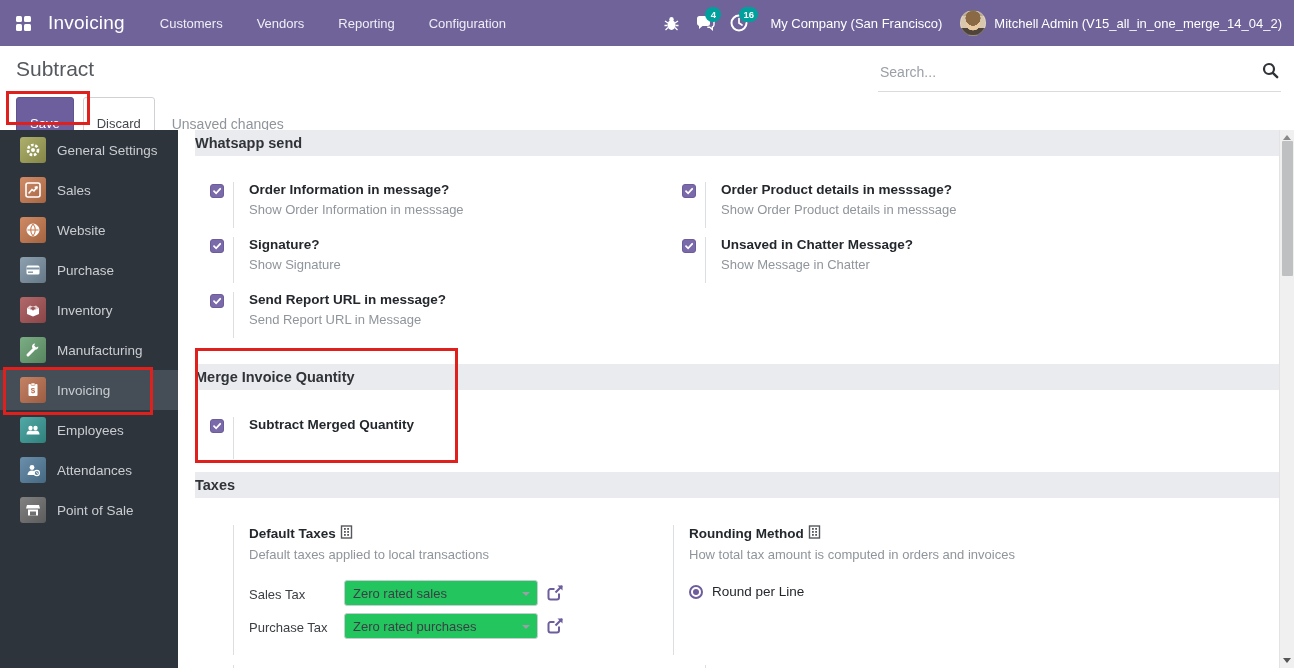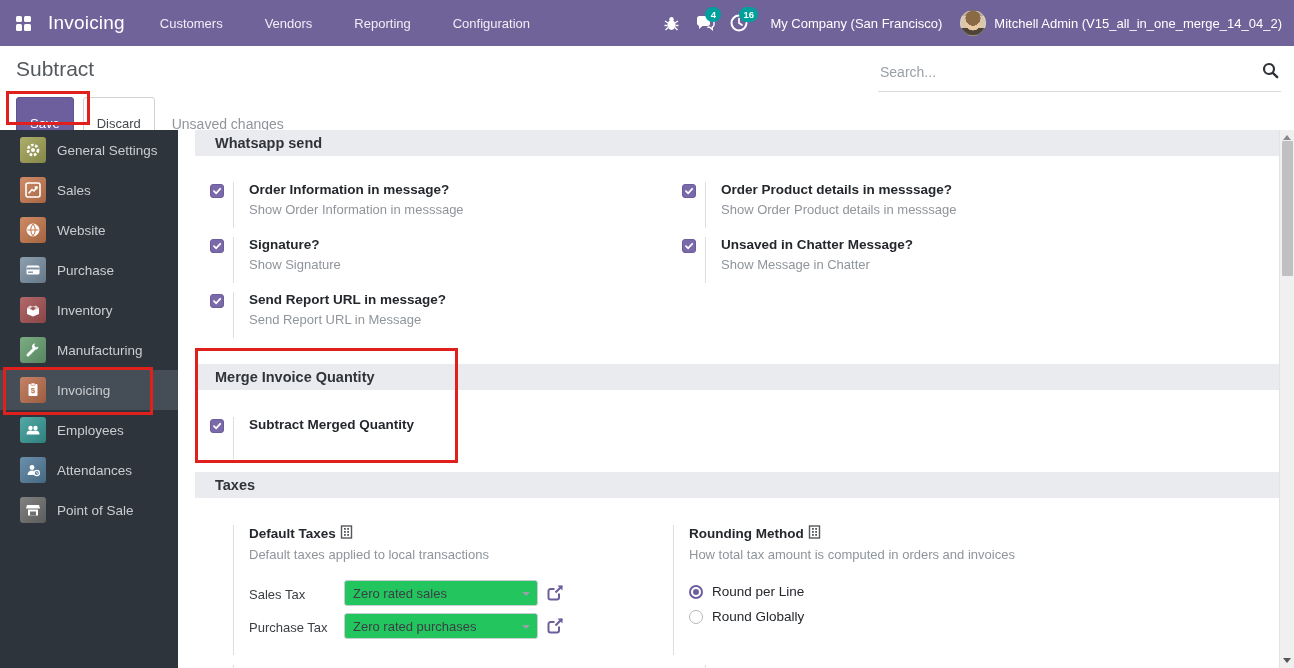--- a/index.html
+++ b/index.html
@@ -14,21 +14,21 @@
   }
   
   .navbar{
     position:absolute; left:0; top:0; width:1294px; height:46px;
     background:#6f6399; color:#fff; display:flex; align-items:center;
   }
   .apps-btn{ width:46px; height:46px; display:flex; align-items:center; justify-content:center; cursor:pointer; background:transparent; border:none;}
   .apps-grid{ width:15px; height:15px; display:grid; grid-template-columns:1fr 1fr; gap:2px;}
   .apps-grid span{ background:#fff; border-radius:1.5px; }
   .brand{ font-size:19px; font-weight:500; margin:0 18px 0 2px; letter-spacing:.2px;}
-  .menu{ display:flex; align-items:center; height:100%;gap:8px; }
+  .menu{ display:flex; align-items:center; height:100%; }
   .menu-item{ padding:0 17px; height:100%; display:flex; align-items:center; font-size:13px; color:#f0eef6; cursor:pointer; }
   .nav-right{ margin-left:auto; display:flex; align-items:center; height:100%; padding-right:12px; }
   .nav-ico{ position:relative; width:34px; height:46px; display:flex; align-items:center; justify-content:center; cursor:pointer;}
   .badge{
     position:absolute; top:7px; left:17px; min-width:16px; height:15px; padding:0 4px;
     background:#00a09d; border-radius:8px; font-size:9.5px; font-weight:bold;
     display:flex; align-items:center; justify-content:center; color:#fff;
   }
   .company{ margin:0 18px 0 14px; font-size:13px; white-space:nowrap; cursor:pointer;}
   .avatar{
@@ -64,21 +64,21 @@
   .app-ic{
     width:26px; height:26px; border-radius:3px; flex:none; display:flex; align-items:center; justify-content:center;
     background-image:linear-gradient(135deg, rgba(255,255,255,.12), rgba(0,0,0,.18));
   }
   .sb-label{ margin-left:11px; color:#c9cdd1; font-size:13.5px; }
 
   
   .content{ position:absolute; left:178px; top:130px; width:1101px; height:538px; background:#fff; overflow:hidden;}
   .sec-bar{
     margin-left:17px; width:1084px; height:26px; background:#e9ebee;
-    display:flex; align-items:center; padding-left:20px;
+    display:flex; align-items:center; padding-left:0;
     font-size:14.5px; font-weight:700; color:#303338;
   }
   .settings-grid{ display:grid; grid-template-columns:472px 1fr; margin-left:32px; }
   .setting-item{ display:flex; height:55px; }
   .setting-item.short{ height:42px; }
   .cb{
     width:14px; height:14px; border-radius:3px; background:#7a6aa9; border:1px solid #6c5c9b;
     margin-top:2px; flex:none; display:flex; align-items:center; justify-content:center; cursor:pointer;
   }
   .lp-border{ width:1px; background:#dcdee1; margin:0 15px 0 9px; align-self:stretch; max-height:46px;}
@@ -432,24 +432,20 @@
                 <rect x="4" y="9" width="1.8" height="1.8" fill="#55585c"></rect>
                 <rect x="7.2" y="9" width="1.8" height="1.8" fill="#55585c"></rect>
               </svg>
           </span>
         </div>
         <div class="tax-help">How total tax amount is computed in orders and invoices</div>
         <div class="radio-row" style="margin-top:22px;">
           <span class="radio on"></span>
           <span class="radio-label">Round per Line</span>
         </div>
-        <div class="radio-row" style="margin-top:10px;">
-          <span class="radio"></span>
-          <span class="radio-label">Round Globally</span>
-        </div>
       </div>
     </div>
   </div>
 
   <span class="stub-border" style="left:55px;"></span>
   <span class="stub-border" style="left:527px;"></span>
 </main>
 
 <div class="scrollbar">
   <span class="sb-arrow up"></span>

